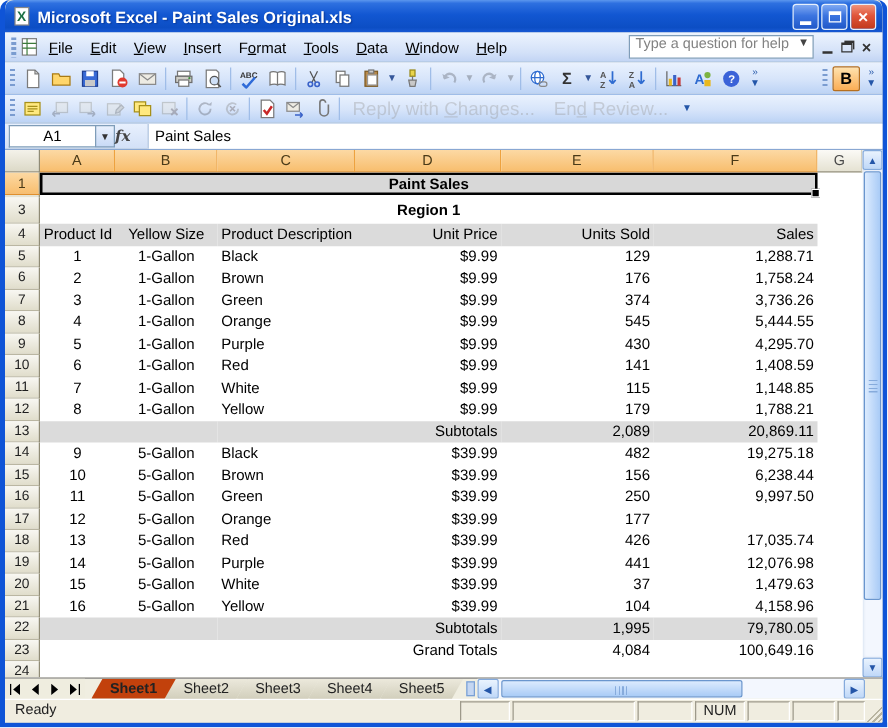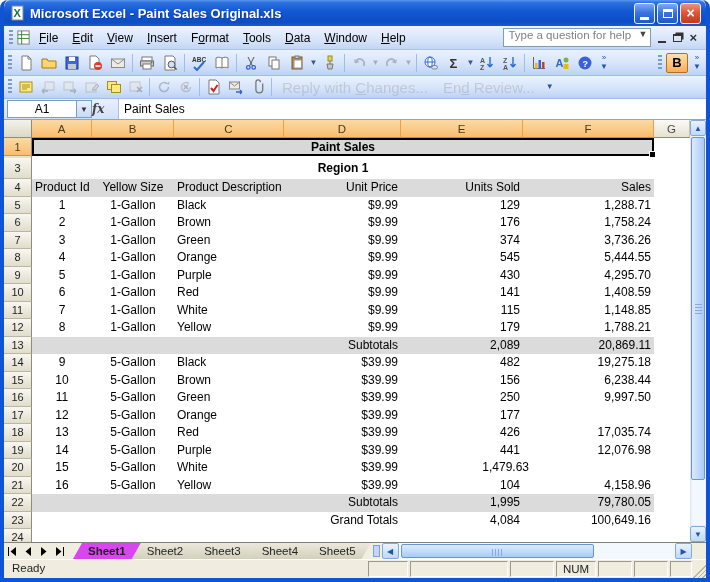--- a/index.html
+++ b/index.html
@@ -110,21 +110,21 @@
     background:repeating-linear-gradient(180deg,#86ABDC 0 1px,transparent 1px 3px); }
 
   
   .tabbar { height:17px; flex:0 0 17px; display:flex; align-items:stretch; background:#F0EEE1; border-top:1px solid #808080; }
   .tnav { width:16px; display:flex; align-items:center; justify-content:center; background:#EFEDDF; color:#000; }
   .tabs { display:flex; padding-left:5px; }
   .tab { position:relative; padding:0 15px; margin-left:-9px; display:flex; align-items:center; font-size:11.5px; color:#222;
     clip-path:polygon(9px 0,100% 0,calc(100% - 9px) 100%,0 100%);
     background:linear-gradient(180deg,#ECE9DC,#D2CFBC); filter:drop-shadow(1px 0 0 #979384); }
   .tab:first-child { margin-left:0; }
-  .tab.active { background:#d946ef; font-weight:bold; z-index:3; }
+  .tab.active { background:#c2410c; font-weight:bold; z-index:3; }
   .tabsplit { width:7px; margin:2px 2px; background:#C4D6F2; border:1px solid #7AA0D4; }
   .hscroll { flex:1; display:flex; background:#F3F7FE; }
   .harrow { width:17px; height:100%; background:linear-gradient(180deg,#EAF3FE,#BFD8F8); border:1px solid #84AADC;
     border-radius:2px; color:#2456A8; font-size:8px; display:flex; align-items:center; justify-content:center; }
   .htrack { flex:1; position:relative; }
   .hthumb { position:absolute; left:2px; top:1px; bottom:1px; width:70%;
     background:linear-gradient(180deg,#DCEBFE,#A9CBF6); border:1px solid #6A96CE; border-radius:2px; }
   .hthumb::after { content:""; position:absolute; top:4px; left:calc(50% - 5px); width:10px; height:7px;
     background:repeating-linear-gradient(90deg,#86ABDC 0 1px,transparent 1px 3px); }
   .corner-sq { width:14px; background:#F0EEE1; }
@@ -619,20 +619,21 @@
             <div class="cell cD ar">$39.99</div>
             <div class="cell cE ar">441</div>
             <div class="cell cF ar">12,076.98</div>
           </div>
           <div class="grid-row">
             <div class="rowhdr">20</div>
             <div class="cell cA ac">15</div>
             <div class="cell cB ac">5-Gallon</div>
             <div class="cell cC al">White</div>
             <div class="cell cD ar">$39.99</div>
+            <div class="cell cE ar">37</div>
             <div class="cell cF ar">1,479.63</div>
           </div>
           <div class="grid-row">
             <div class="rowhdr">21</div>
             <div class="cell cA ac">16</div>
             <div class="cell cB ac">5-Gallon</div>
             <div class="cell cC al">Yellow</div>
             <div class="cell cD ar">$39.99</div>
             <div class="cell cE ar">104</div>
             <div class="cell cF ar">4,158.96</div>

